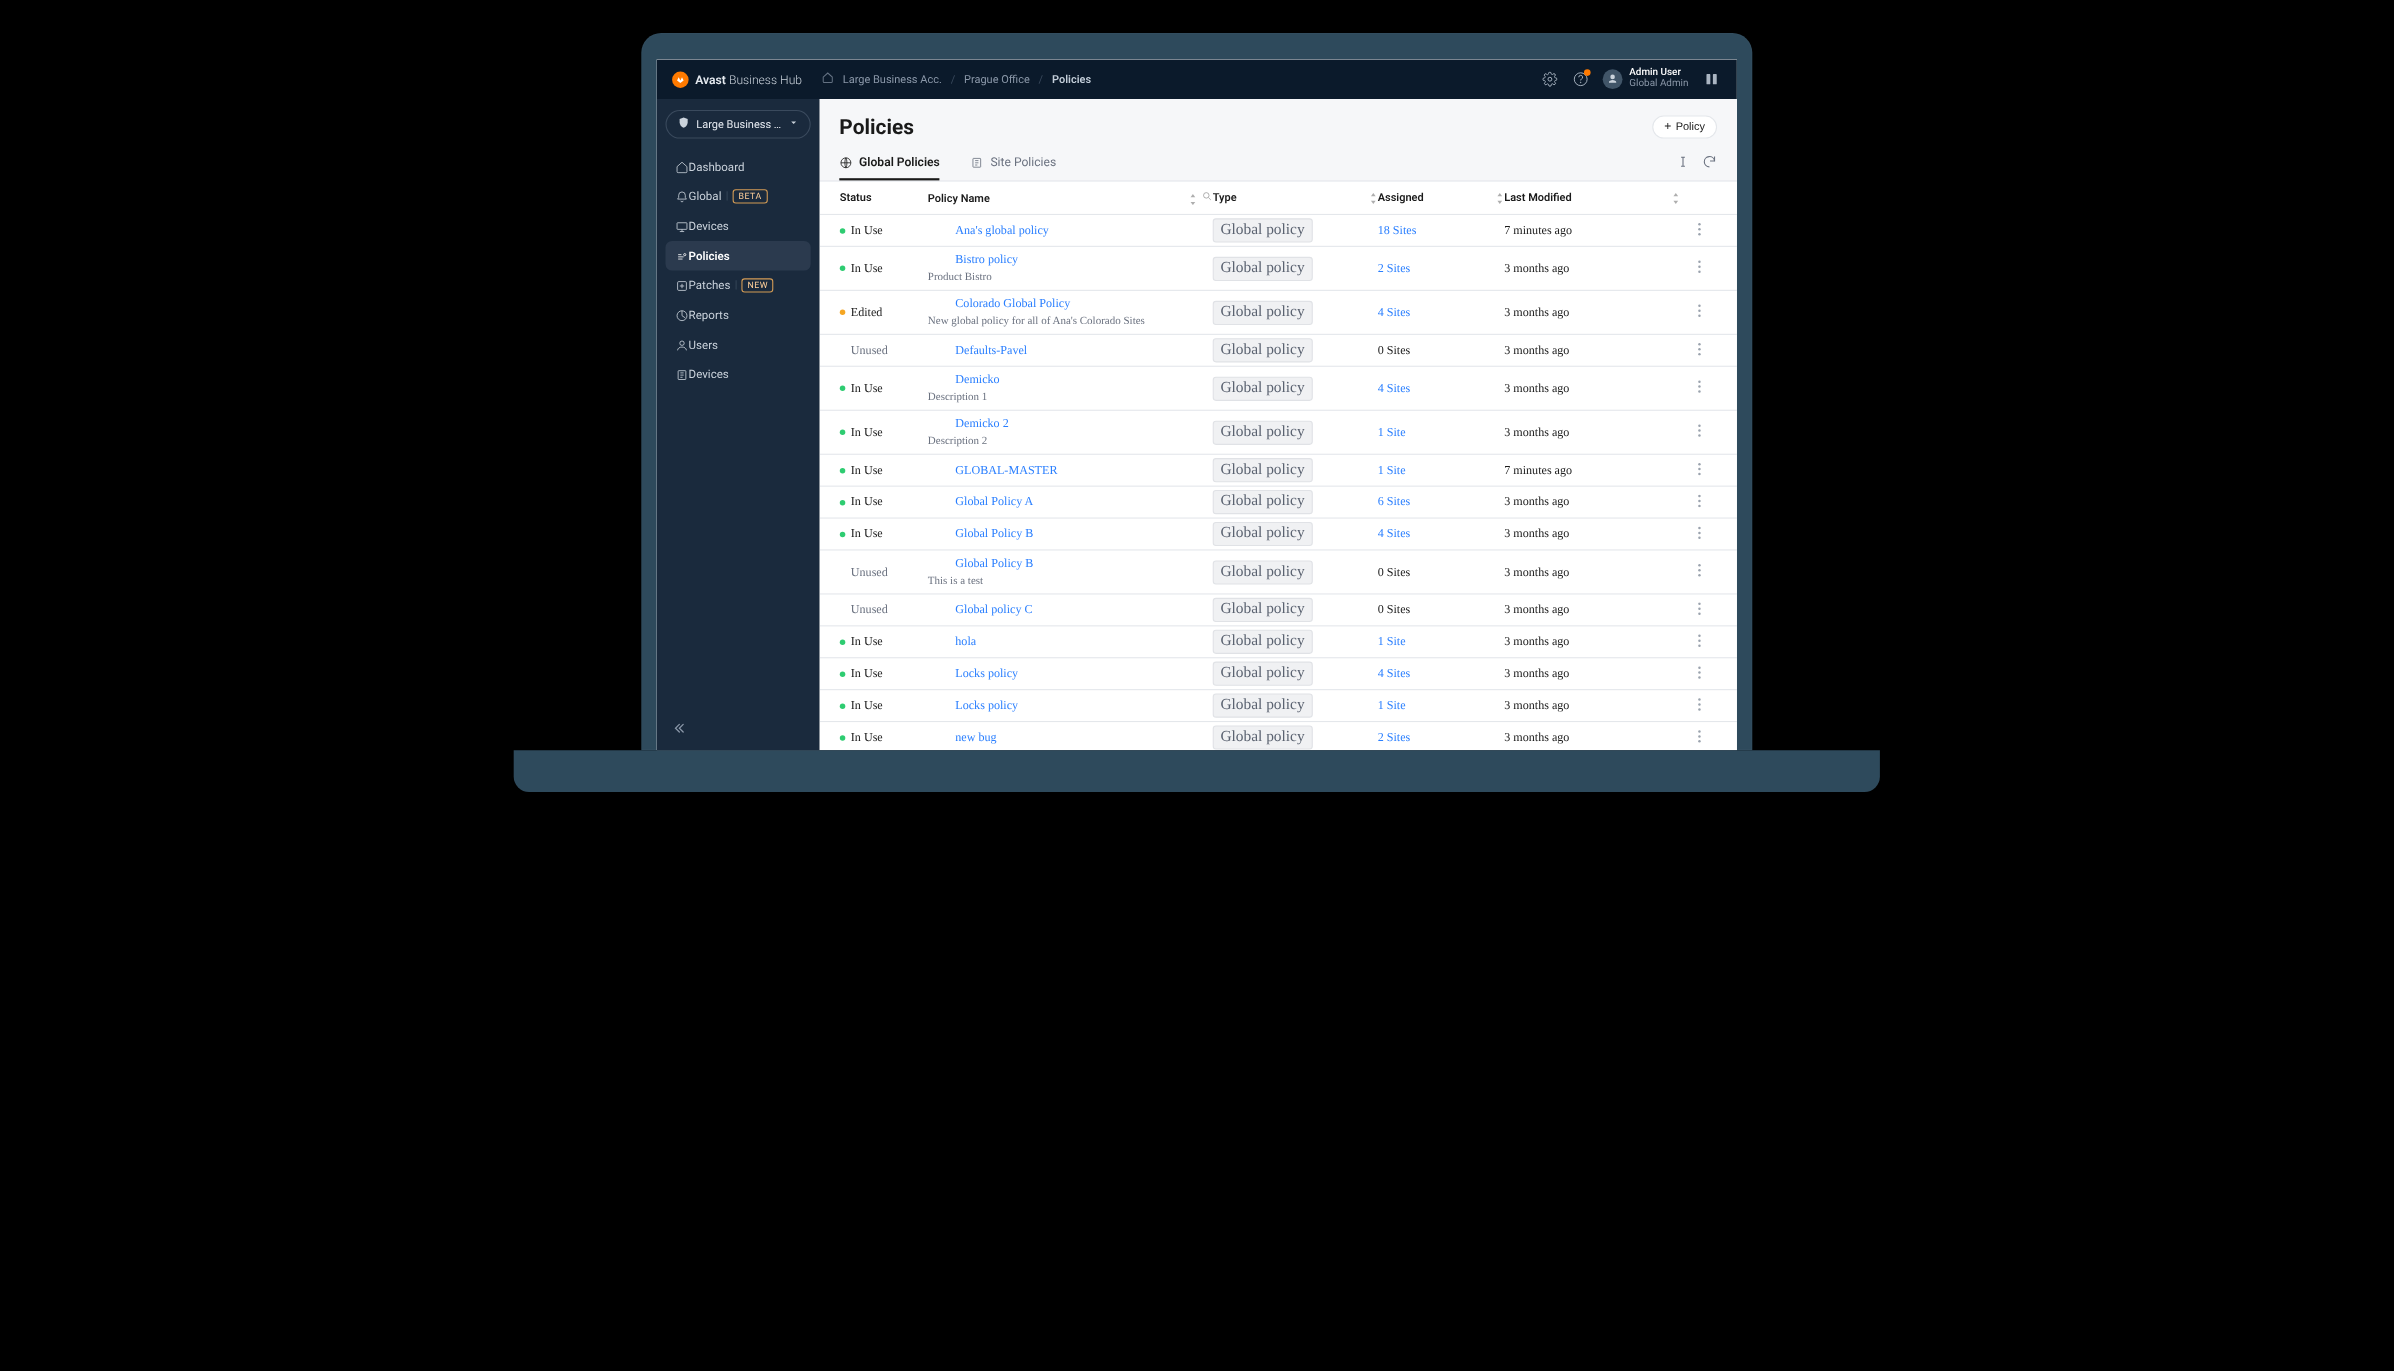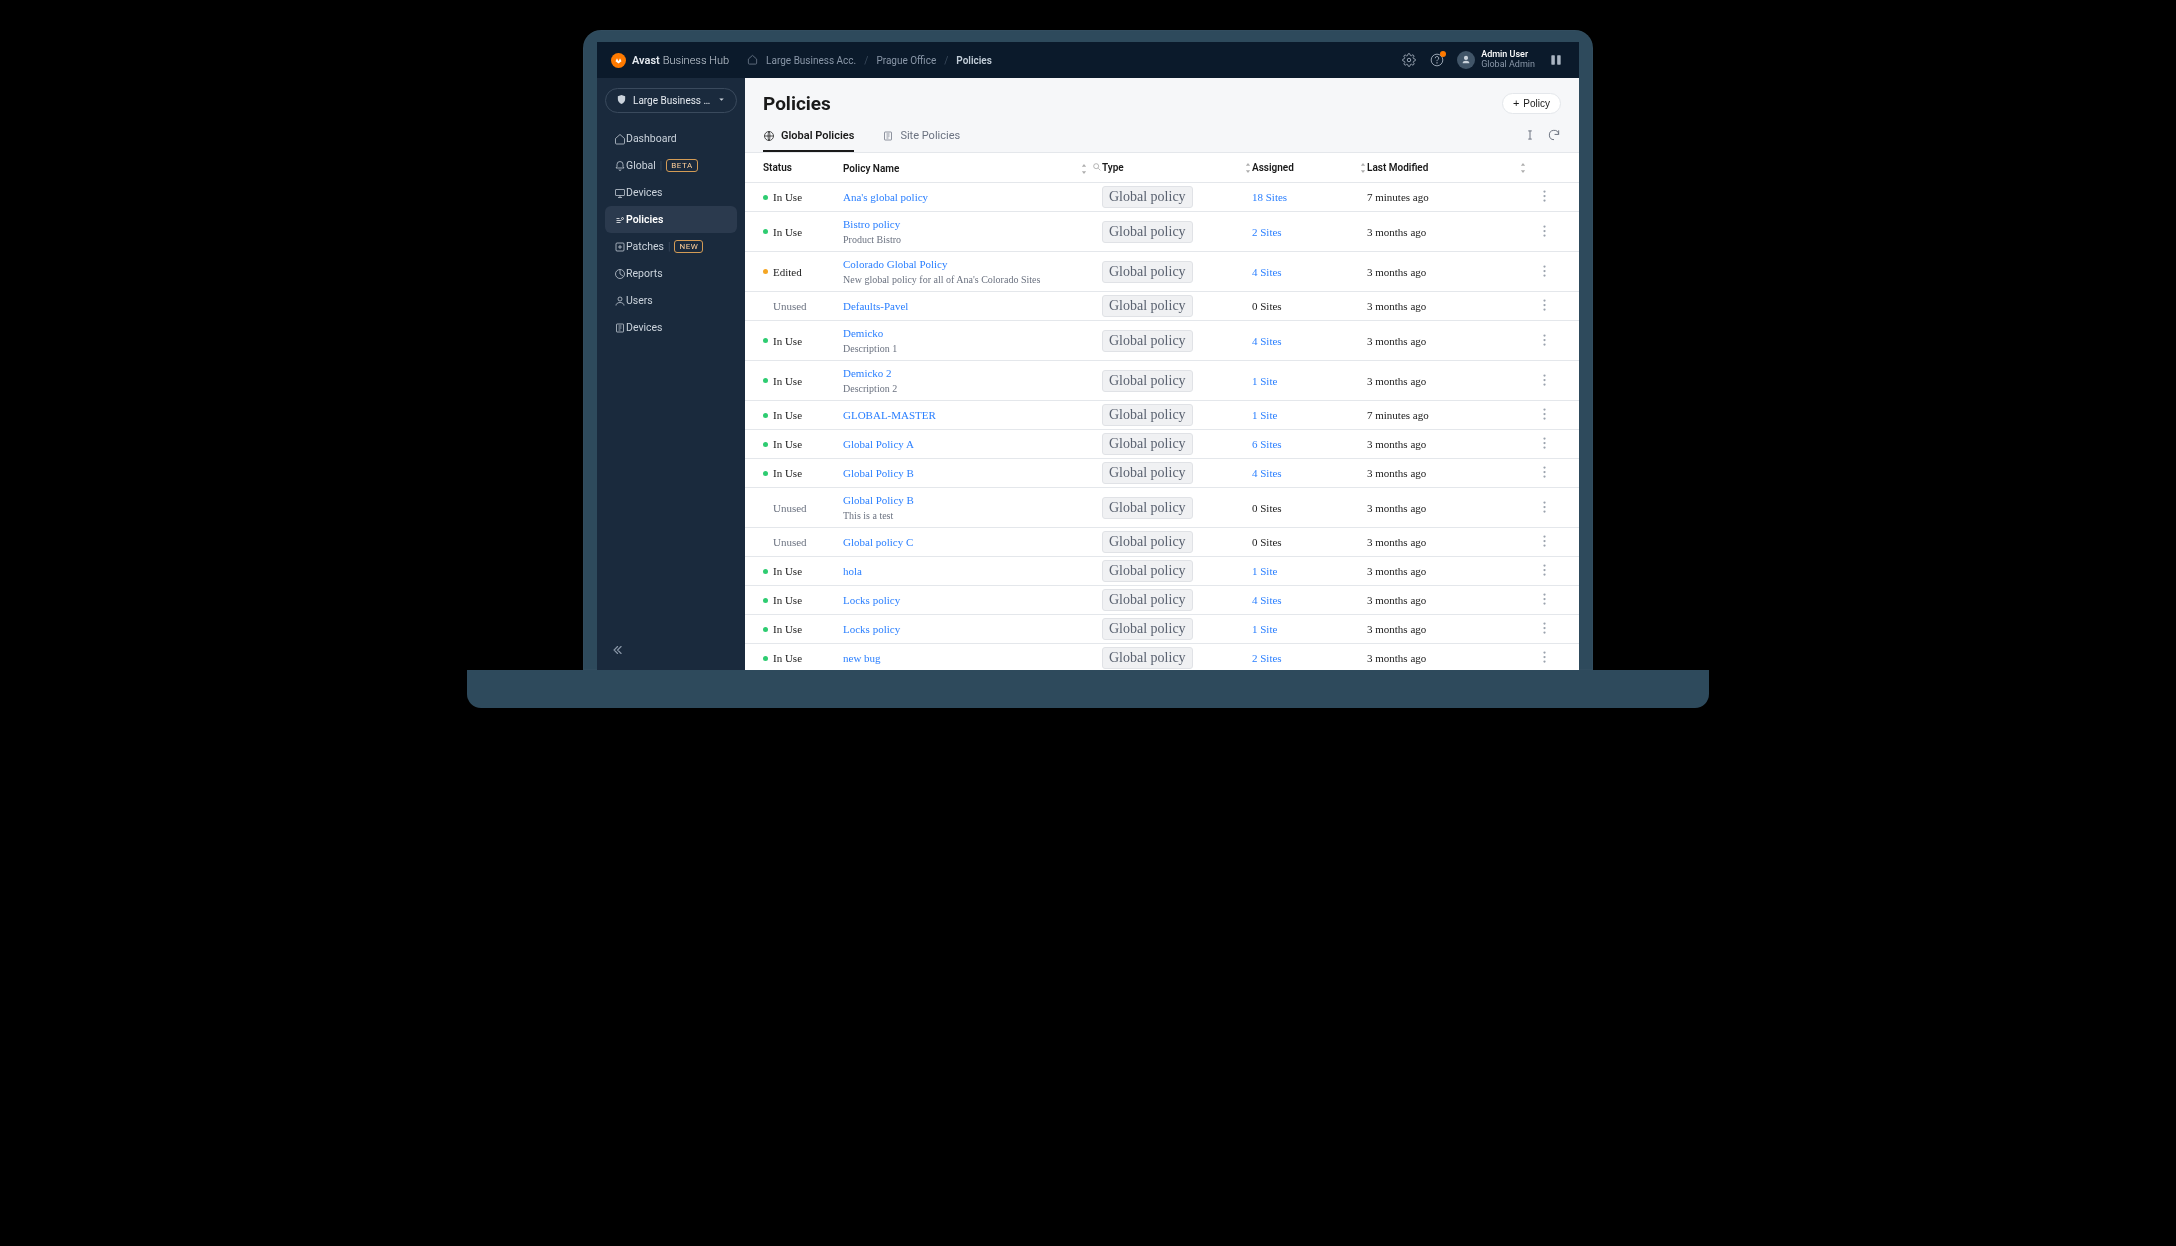--- a/index.html
+++ b/index.html
@@ -32,21 +32,21 @@
   }
 
   
   .laptop {
     position: relative;
     width: 1010px;
   }
   .screen-bezel {
     background: #2e4a5c;
     border-radius: 18px 18px 0 0;
-    padding: 12px 14px 0 14px;
+    padding: 24px 14px 0 14px;
     box-shadow: 0 0 0 1px rgba(255,255,255,0.02) inset;
   }
   .screen {
     background: #fff;
     height: 628px;
     overflow: hidden;
     display: flex;
     flex-direction: column;
     position: relative;
   }
@@ -304,21 +304,21 @@
     font-size: 11px;
     border-bottom: 1px solid var(--border);
     font-family: Liberation Serif, serif;
   }
   .row.tall { padding-top: 6px; padding-bottom: 6px; }
   .status-cell { display: flex; align-items: center; gap: 5px; color: var(--text-dark); }
   .status-dot { width: 5px; height: 5px; border-radius: 50%; }
   .status-dot.green { background: var(--green); }
   .status-dot.amber { background: var(--amber); }
   .status-cell.unused { color: var(--text-muted); padding-left: 10px; }
-  .name-cell a { color: var(--link); text-decoration: none; }
+  .name-cell a { color: var(--link); text-decoration: none; margin-left: 25px; }
   .name-cell .desc { color: var(--text-muted); font-size: 10px; margin-top: 4px; }
   .type-cell .type-badge {
     display: inline-block;
     background: var(--badge-bg);
     border: 1px solid #e0e2e6;
     border-radius: 3px;
     padding: 2px 6px;
     font-size: 14px;
     color: #5a6270;
   }

